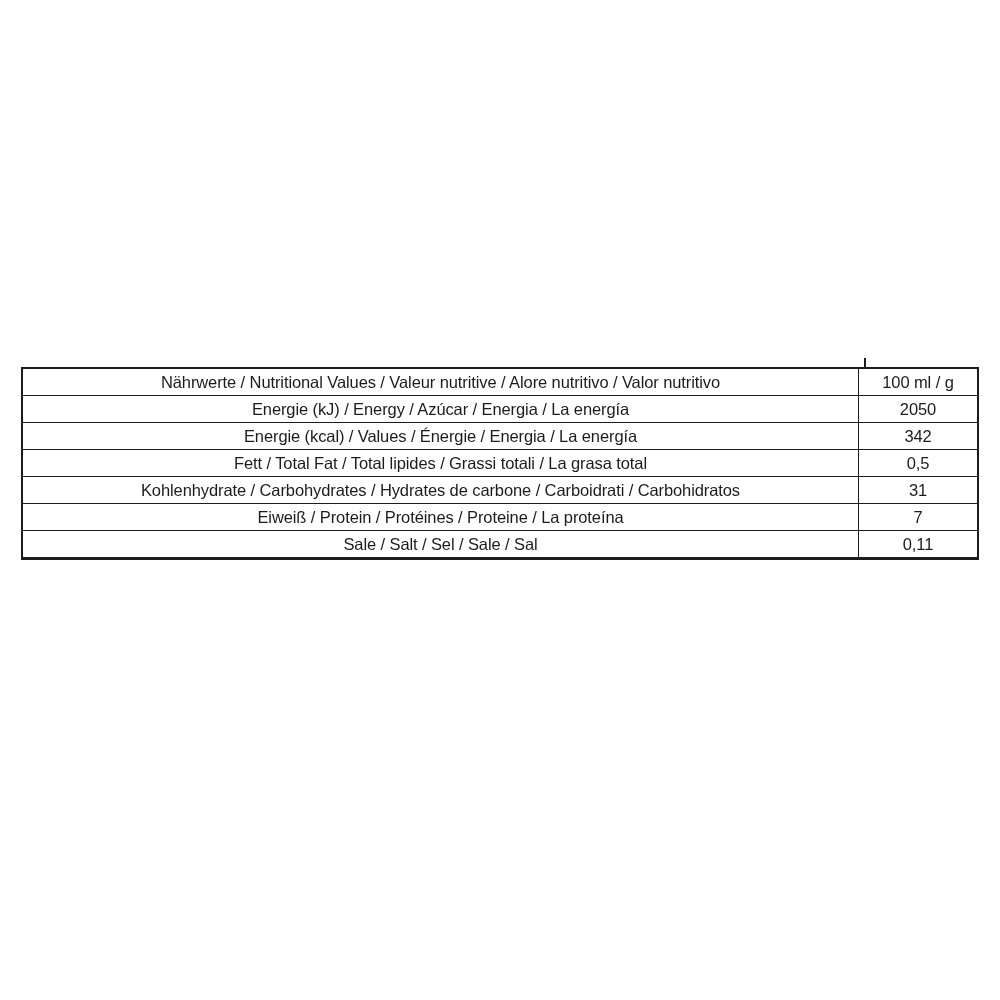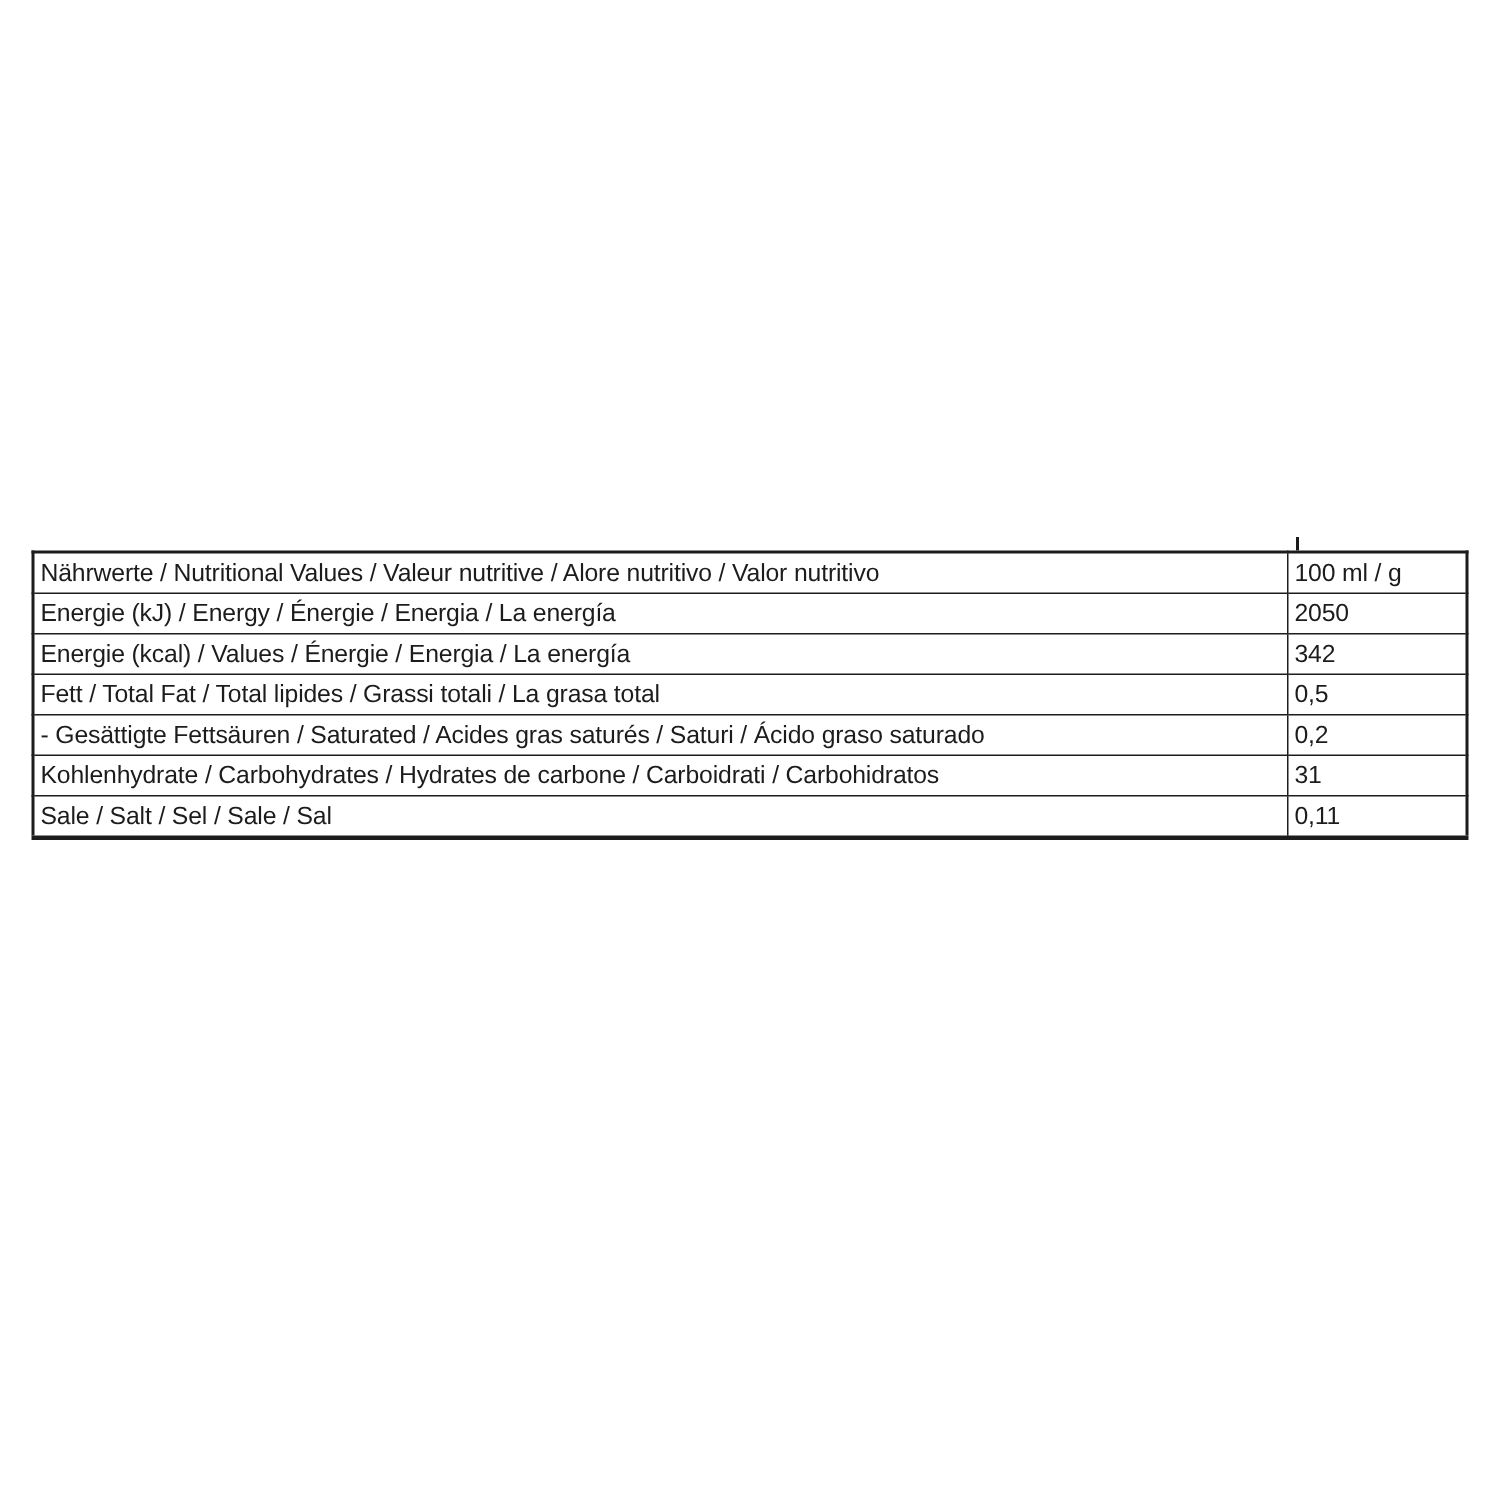--- a/index.html
+++ b/index.html
@@ -31,20 +31,21 @@
     font-size: 16.5px;
     letter-spacing: -0.1px;
     line-height: 1.1;
     vertical-align: middle;
     white-space: nowrap;
     overflow: hidden;
   }
   .nutrition-table {
     border: 2px solid #1c1c1c;
     border-bottom-width: 3px;
+    text-align: center;
   }
   .nutrition-table td.col-value {
     width: 110px;
   }
   
   .divider-tick {
     position: absolute;
     left: 864px;
     top: 358px;
     width: 2px;
@@ -57,37 +58,37 @@
 
 <div class="divider-tick"></div>
 
 <table class="nutrition-table">
   <tbody>
     <tr>
       <td class="col-label">Nährwerte / Nutritional Values / Valeur nutritive / Alore nutritivo / Valor nutritivo</td>
       <td class="col-value">100 ml / g</td>
     </tr>
     <tr>
-      <td class="col-label">Energie (kJ) / Energy / Énergie / Energia / La energía</td>
+      <td class="col-label">Energie (kJ) / Energy / Azúcar / Energia / La energía</td>
       <td class="col-value">2050</td>
     </tr>
     <tr>
       <td class="col-label">Energie (kcal) / Values / Énergie / Energia / La energía</td>
       <td class="col-value">342</td>
     </tr>
     <tr>
       <td class="col-label">Fett / Total Fat / Total lipides / Grassi totali / La grasa total</td>
       <td class="col-value">0,5</td>
     </tr>
     <tr>
-      <td class="col-label">- Gesättigte Fettsäuren / Saturated / Acides gras saturés / Saturi / Ácido graso saturado</td>
-      <td class="col-value">0,2</td>
+      <td class="col-label">Kohlenhydrate / Carbohydrates / Hydrates de carbone / Carboidrati / Carbohidratos</td>
+      <td class="col-value">31</td>
     </tr>
     <tr>
-      <td class="col-label">Kohlenhydrate / Carbohydrates / Hydrates de carbone / Carboidrati / Carbohidratos</td>
-      <td class="col-value">31</td>
+      <td class="col-label">Eiweiß / Protein / Protéines / Proteine / La proteína</td>
+      <td class="col-value">7</td>
     </tr>
     <tr>
       <td class="col-label">Sale / Salt / Sel / Sale / Sal</td>
       <td class="col-value">0,11</td>
     </tr>
   </tbody>
 </table>
 
 </body></html>

